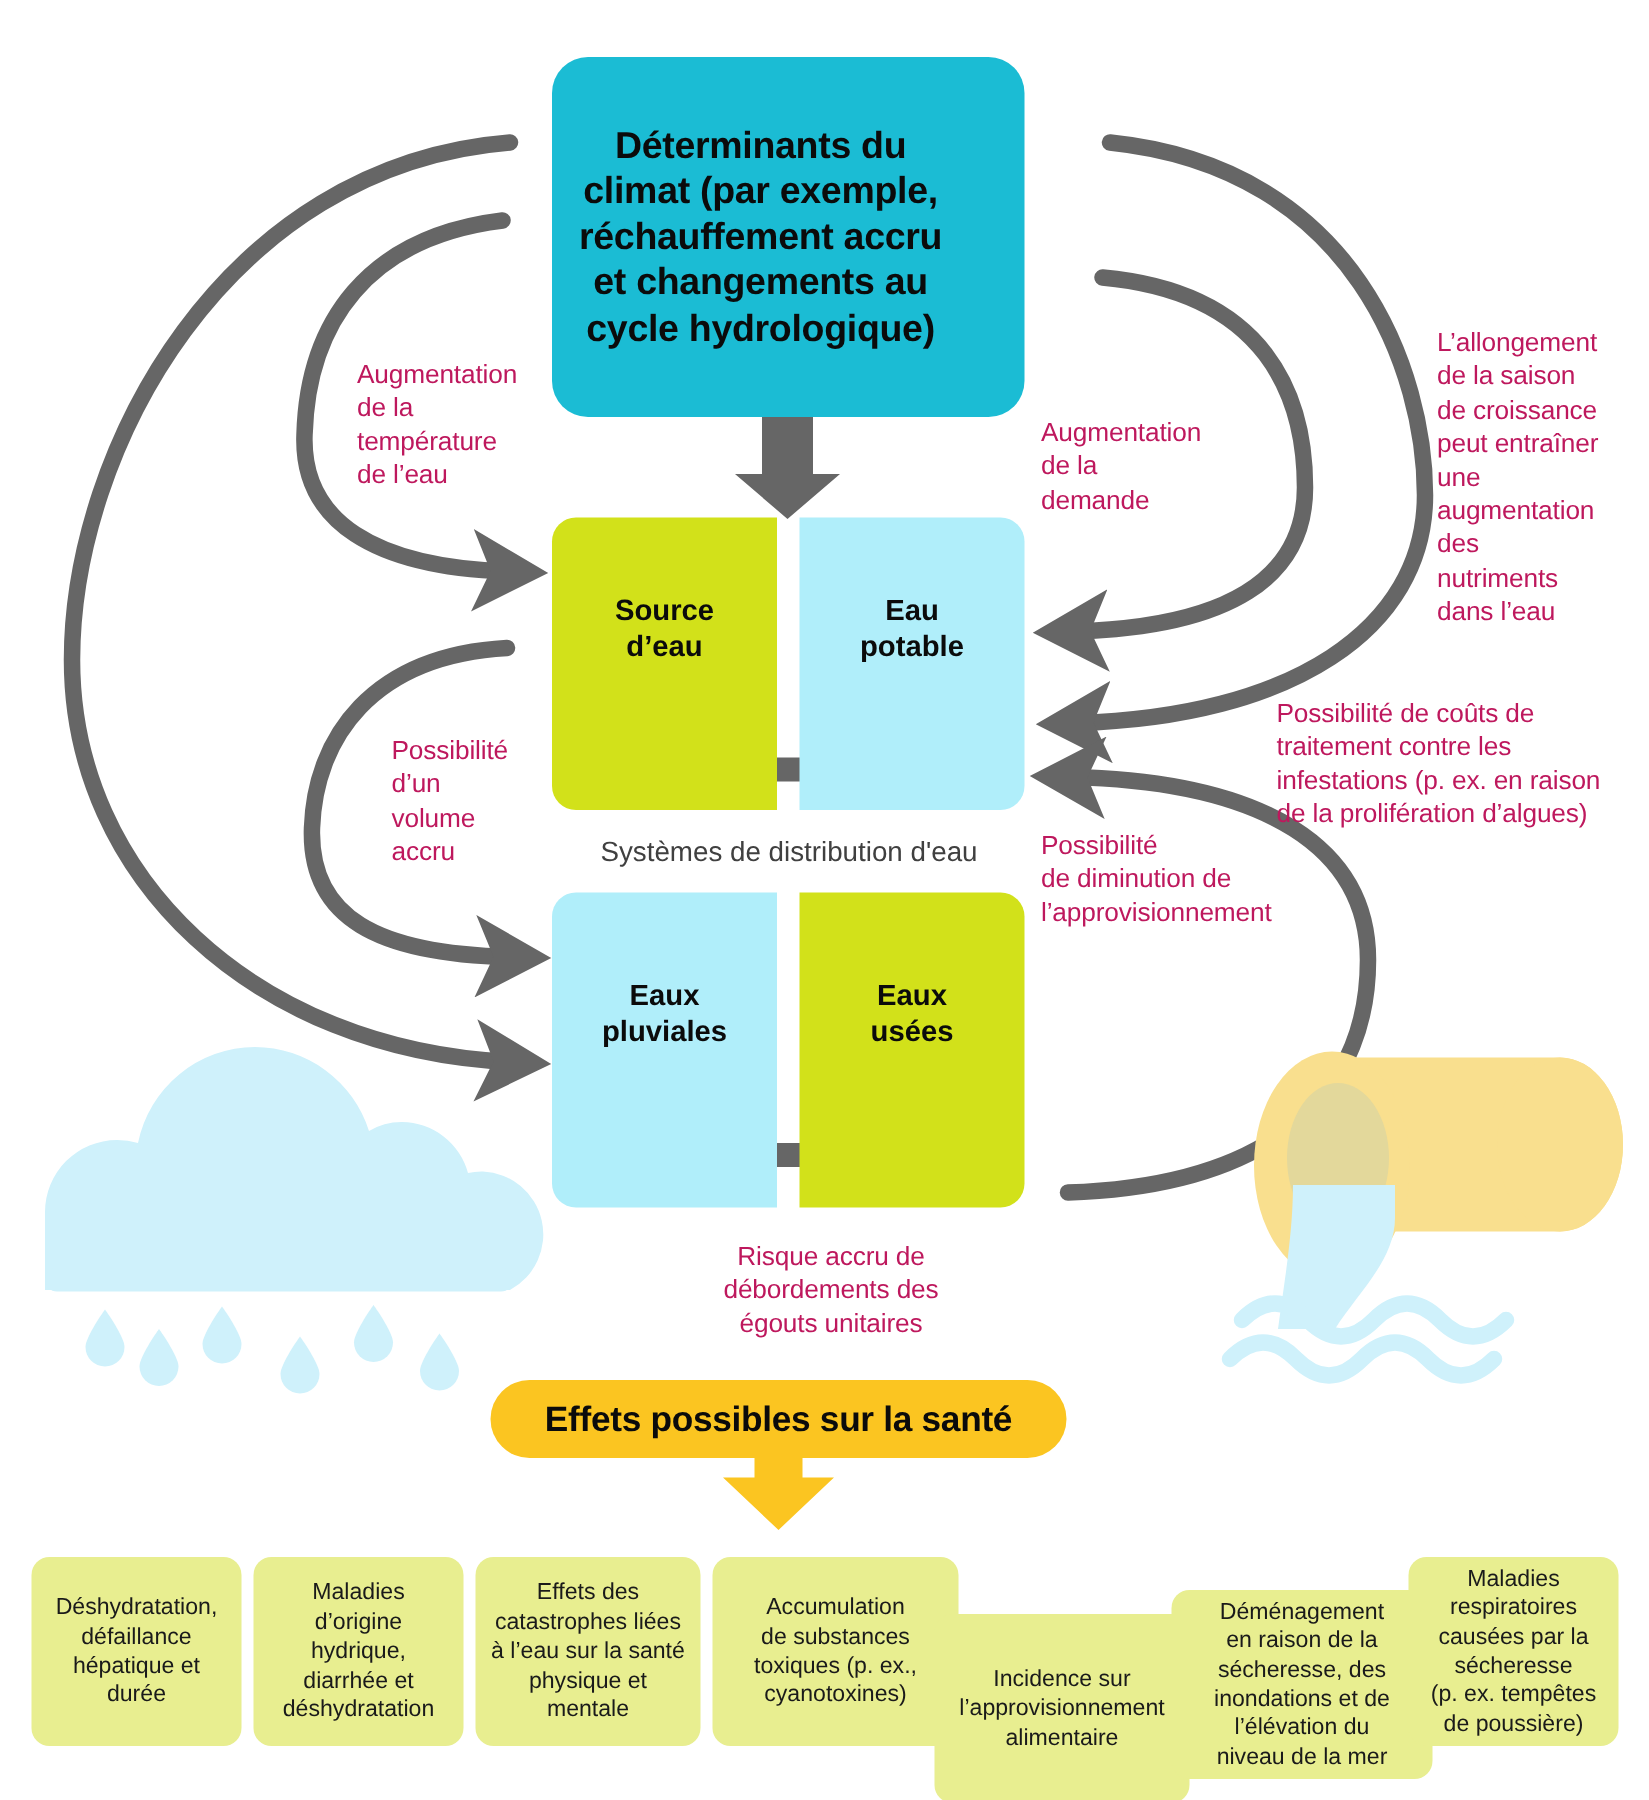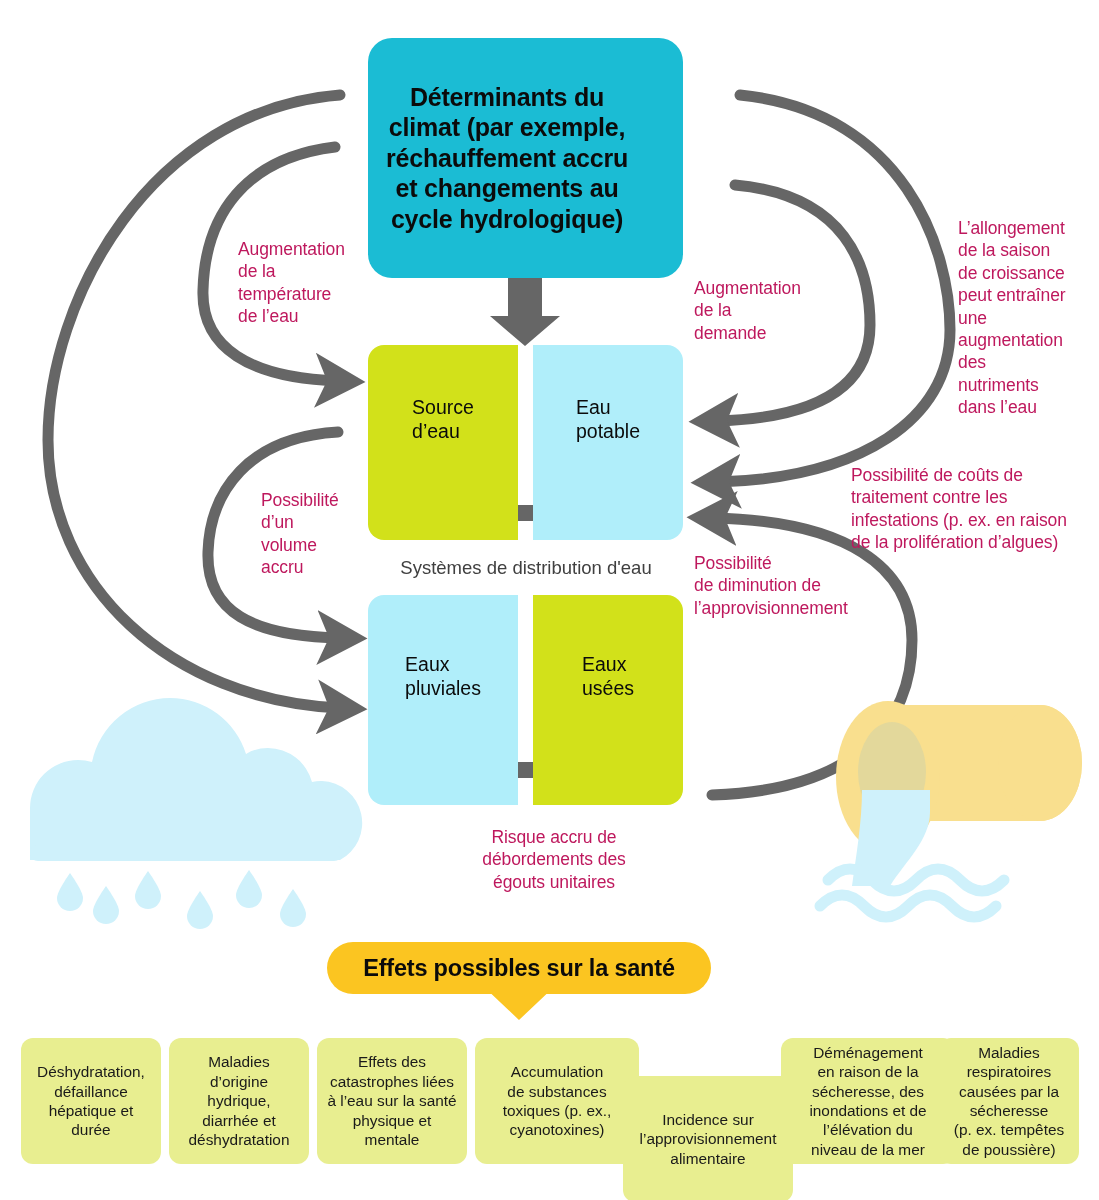--- a/index.html
+++ b/index.html
@@ -65,22 +65,23 @@
   .cell {
     position: absolute;
     box-sizing: border-box;
     display: flex;
     align-items: center;
     justify-content: center;
     padding: 0 12px 46px 12px;
   }
   .cell .cell-text {
     font-size: 19.5px;
-    font-weight: 400;
+    font-weight: 700;
     color: #0b0b0b;
+    text-align: center;
     line-height: 1.22;
     white-space: pre-line;
   }
   .cell-src {
     left: 368px; top: 345px; width: 150px; height: 195px;
     background: #D2E11A;
     border-radius: 16px 0 0 16px;
   }
   .cell-pot {
     left: 533px; top: 345px; width: 150px; height: 195px;
@@ -109,21 +110,20 @@
   
   .banner {
     position: absolute;
     left: 327px; top: 920px;
     width: 384px; height: 52px;
     background: #FBC521;
     border-radius: 26px;
     display: flex;
     align-items: center;
     justify-content: center;
-    margin-top: 22px;
   }
   .banner .banner-text {
     font-size: 23.5px;
     font-weight: 700;
     color: #0b0b0b;
     letter-spacing: -0.2px;
   }
 
   
   .outcome {
@@ -324,21 +324,21 @@
     <div class="outcome-text">Accumulation
 de substances
 toxiques (p. ex.,
 cyanotoxines)</div>
   </div>
   <div class="outcome" style="left:623px; width:170px;margin-top:38px;">
     <div class="outcome-text">Incidence sur
 l’approvisionnement
 alimentaire</div>
   </div>
-  <div class="outcome" style="left:781px; width:174px;">
+  <div class="outcome" style="left:781px; width:174px;margin-top:22px;">
     <div class="outcome-text">Déménagement
 en raison de la
 sécheresse, des
 inondations et de
 l’élévation du
 niveau de la mer</div>
   </div>
   <div class="outcome" style="left:939px; width:140px;">
     <div class="outcome-text">Maladies
 respiratoires

